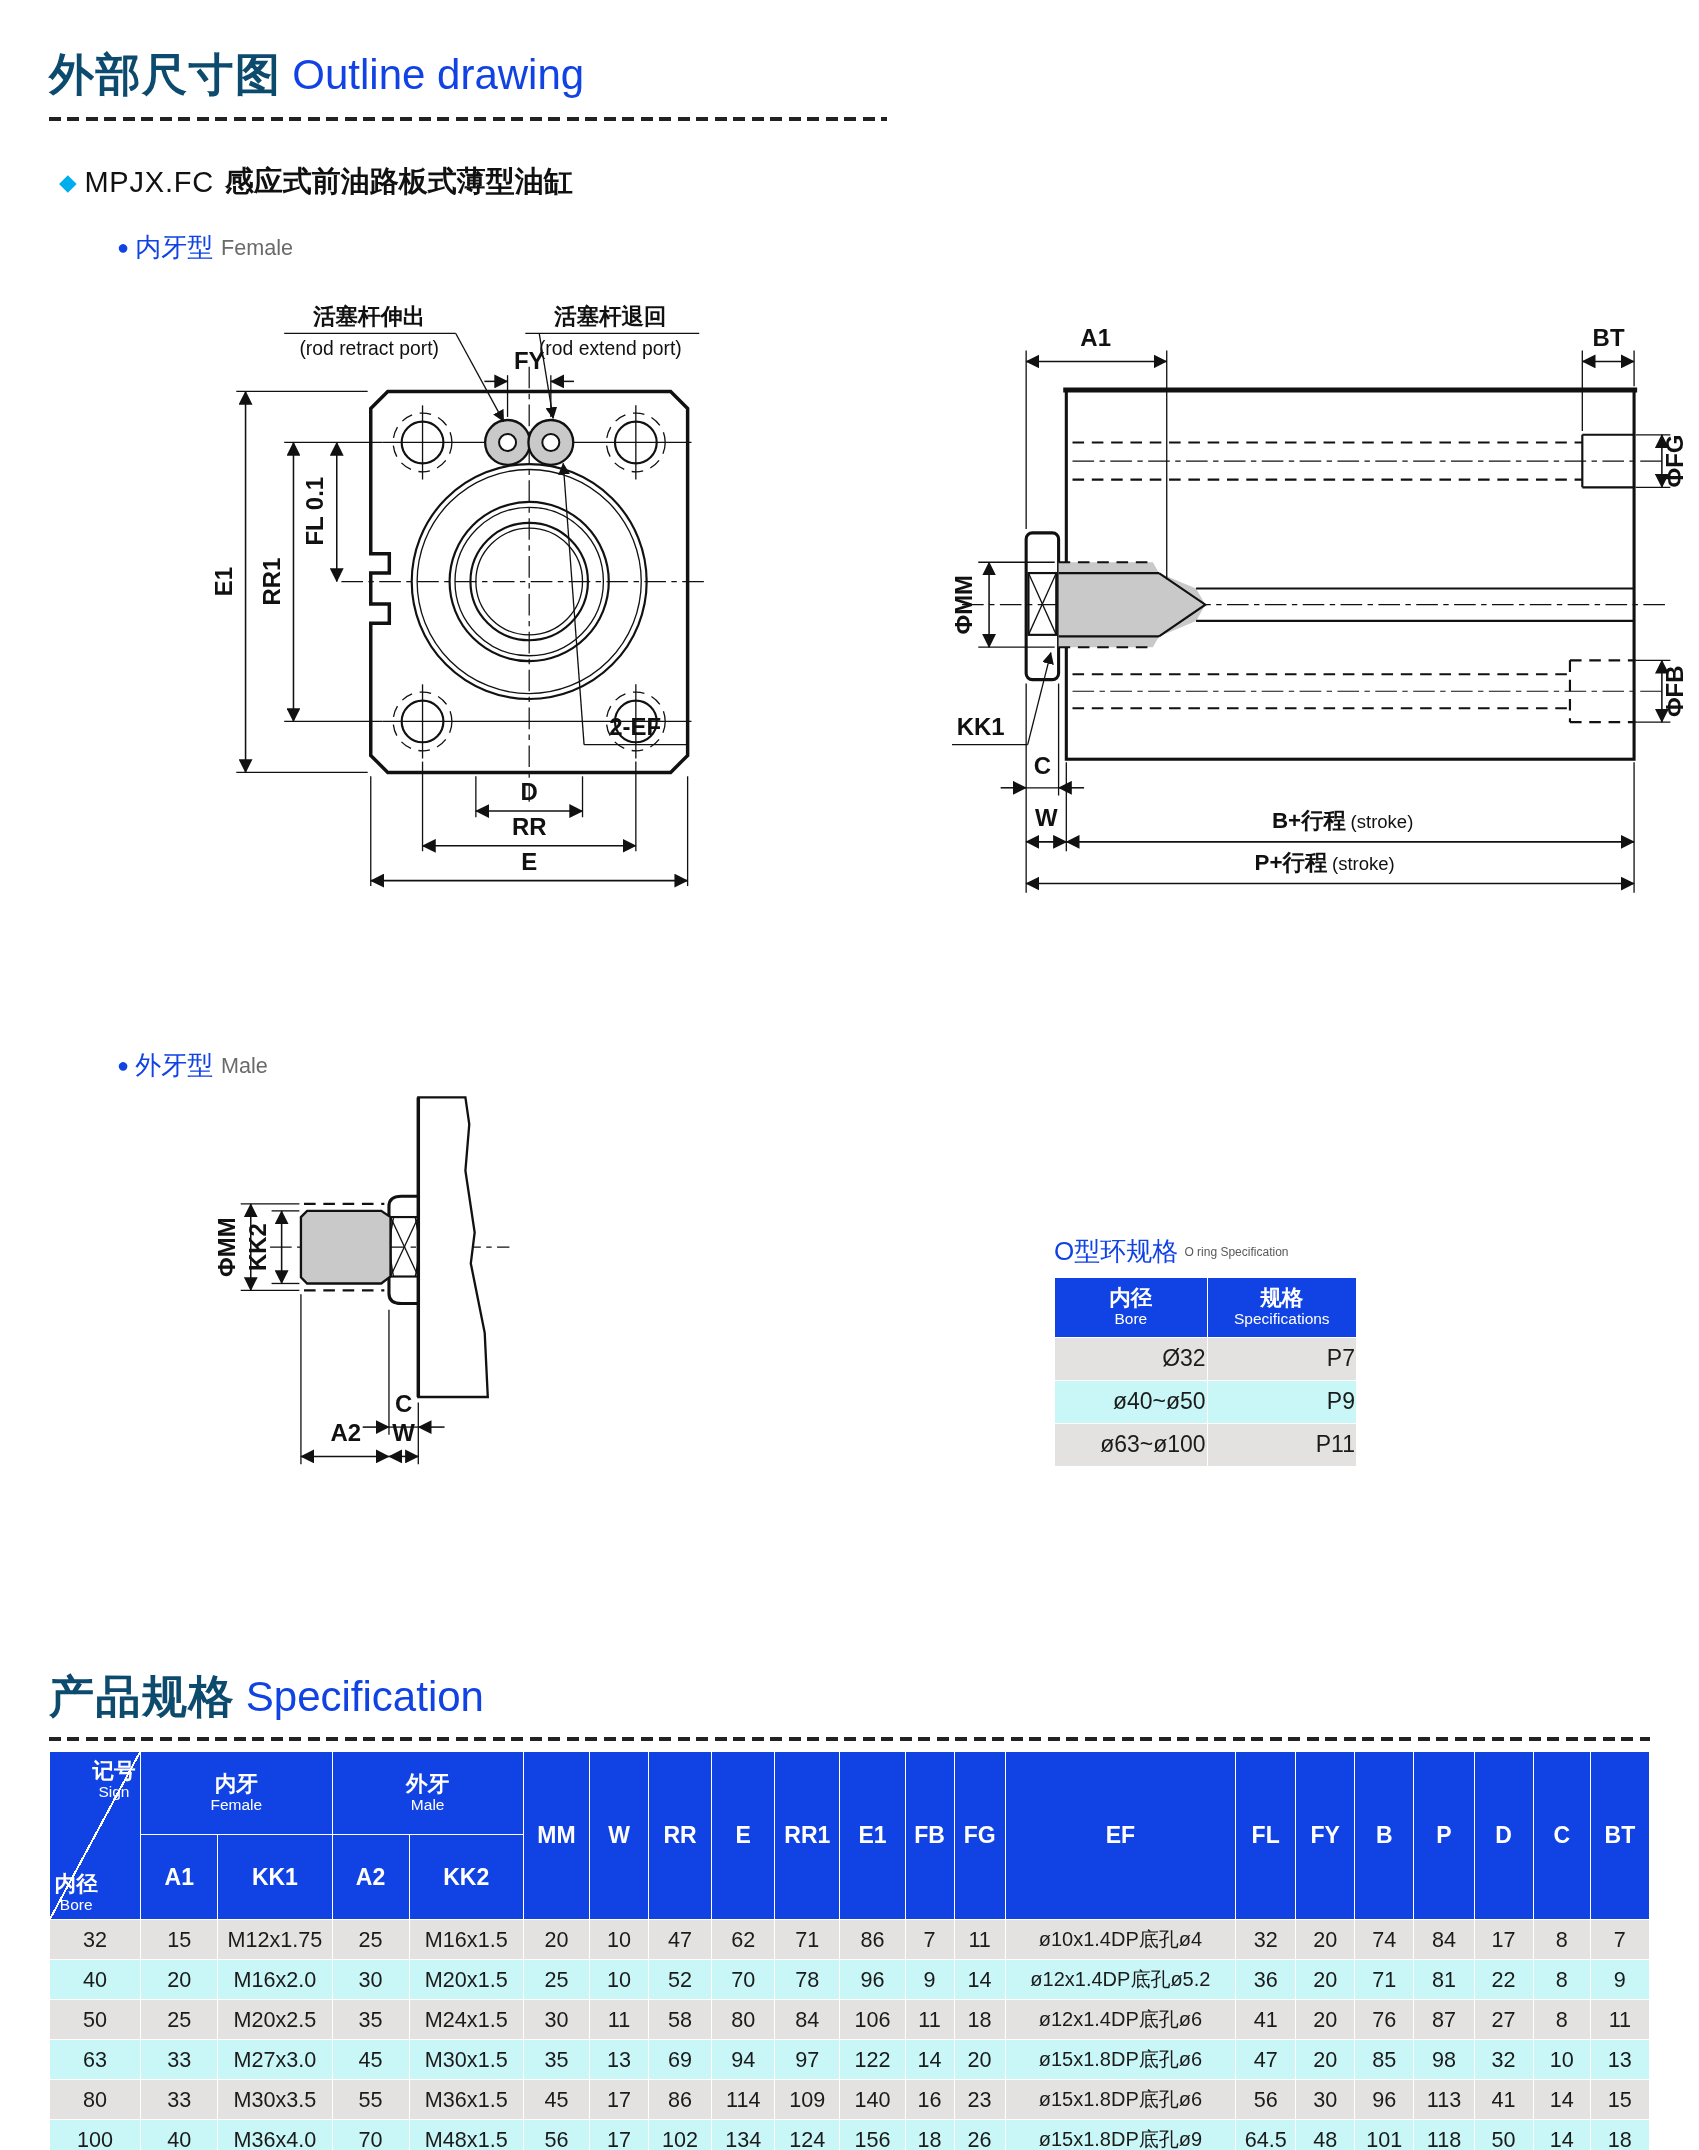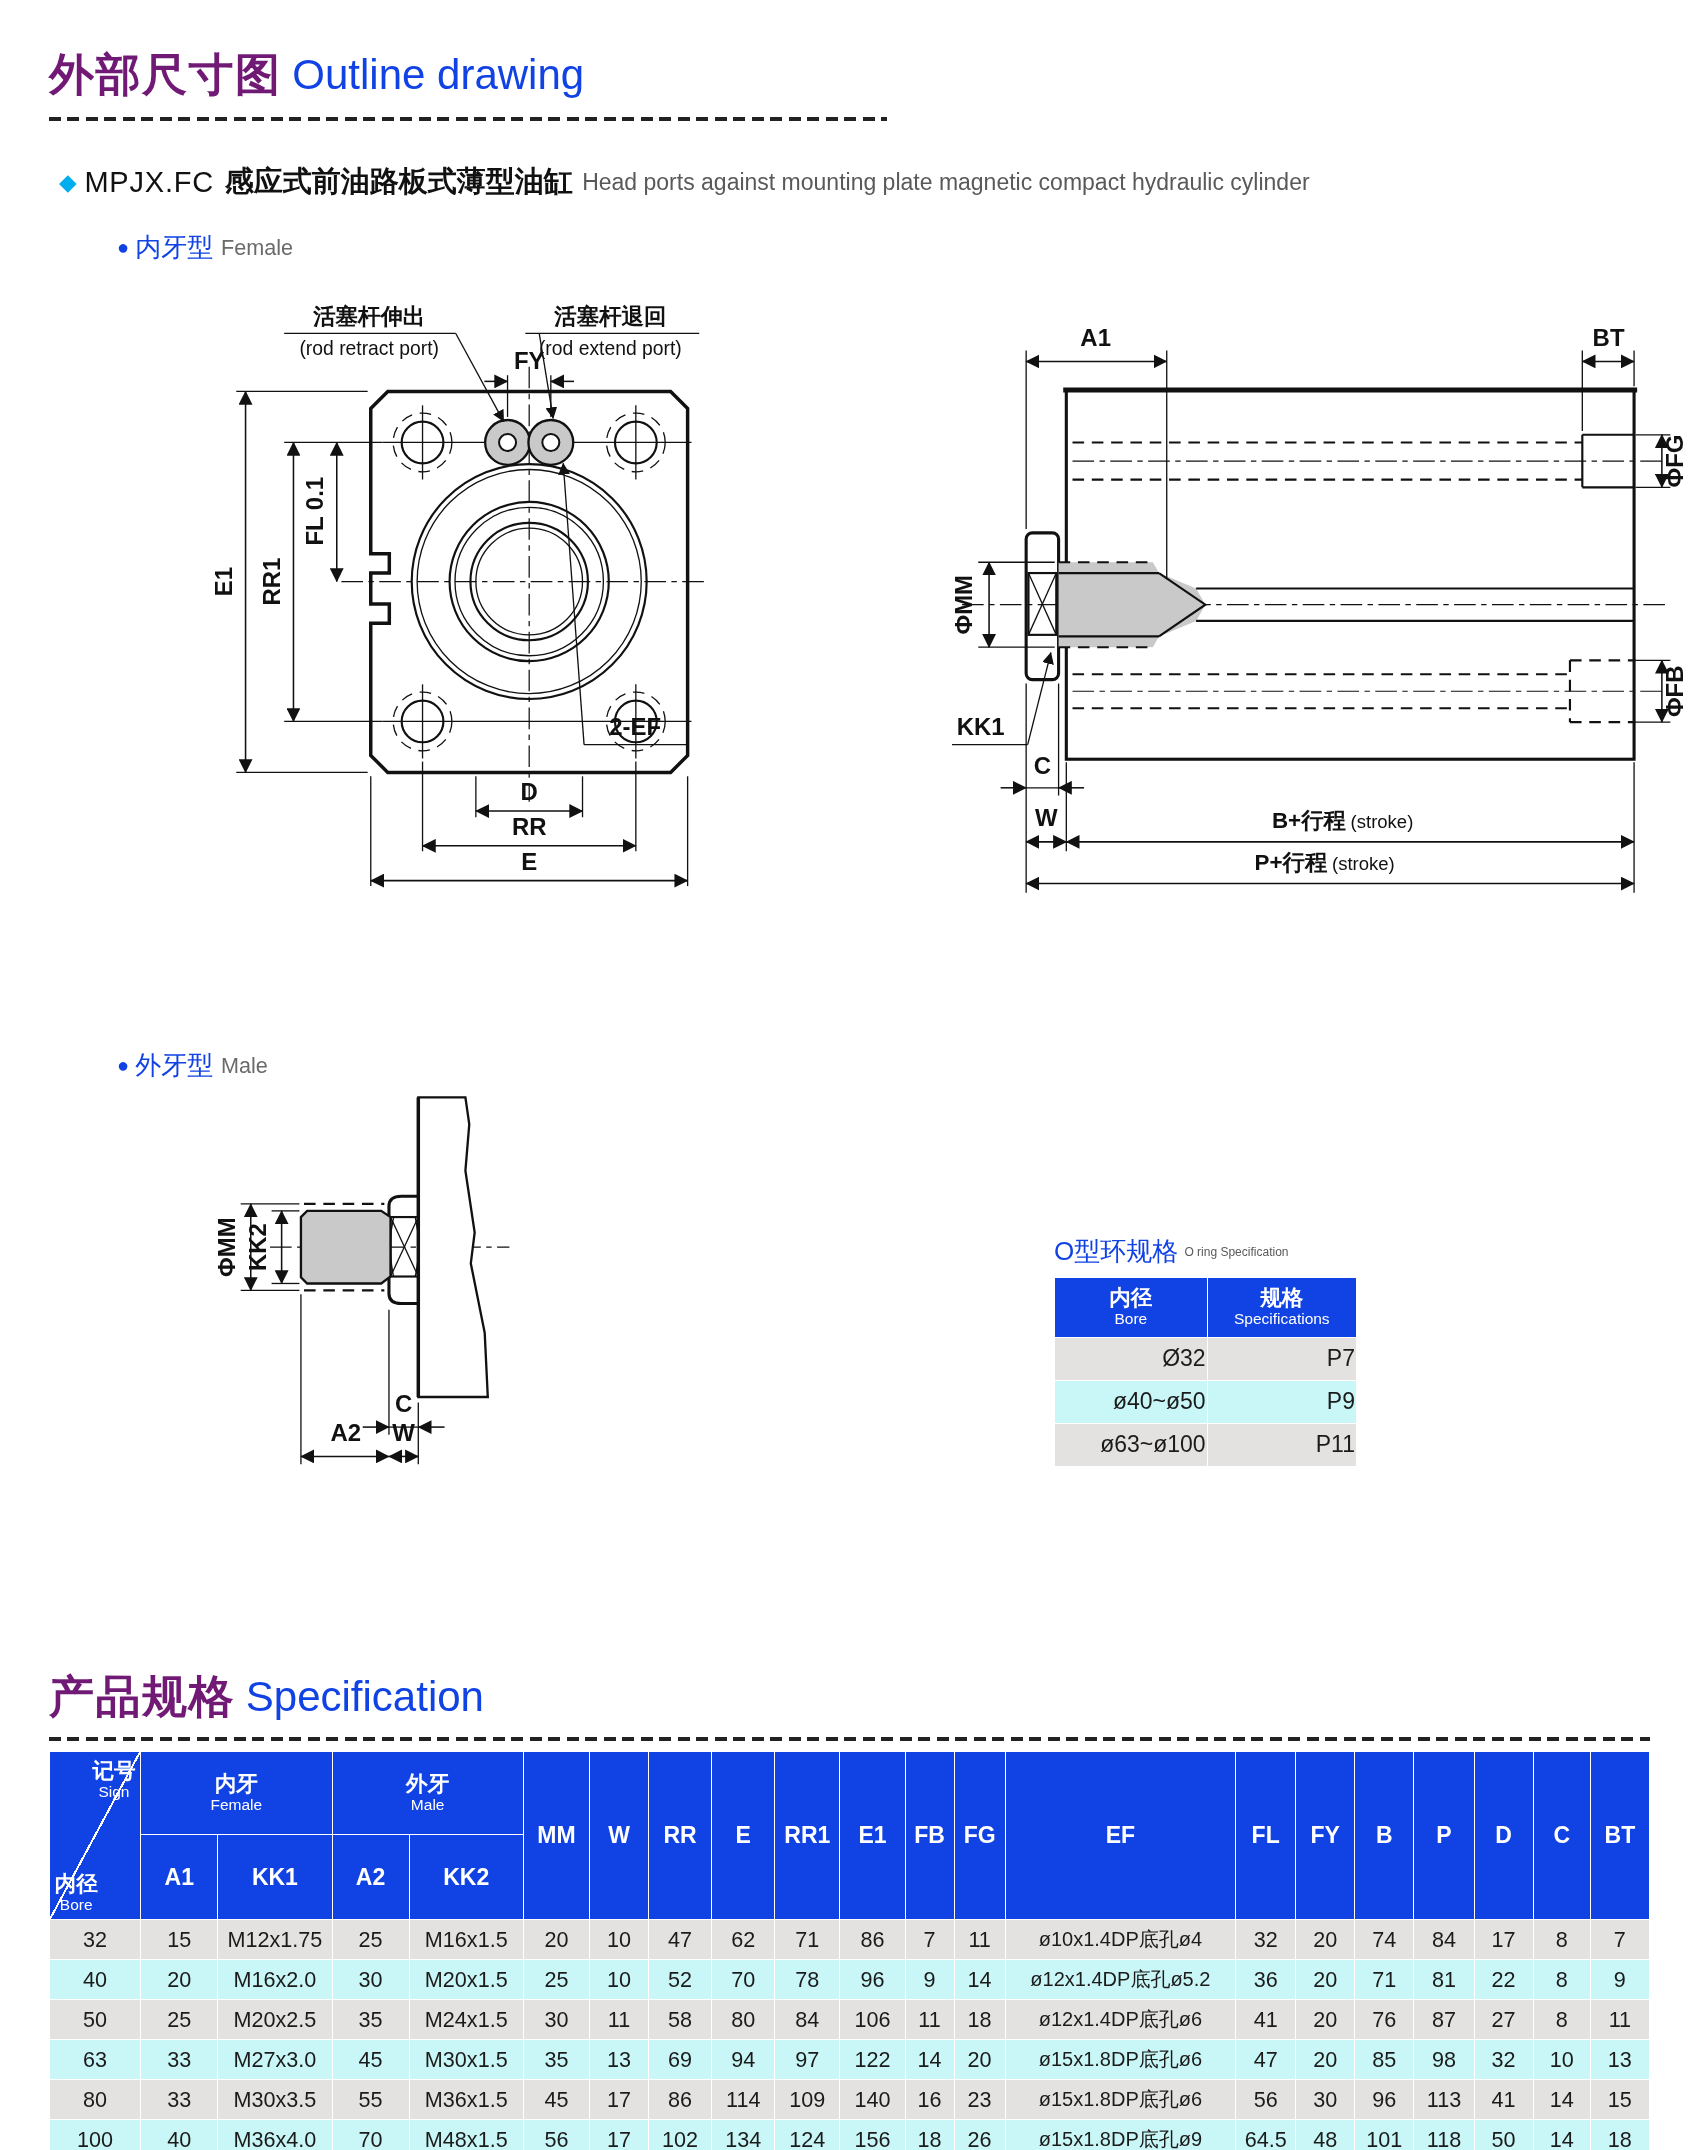--- a/index.html
+++ b/index.html
@@ -1,20 +1,20 @@
 <!DOCTYPE html>
 <html style="font-size:12.4px"><head>
 <meta charset="utf-8">
 <style>
   html,body{margin:0;padding:0;background:#fff;}
   #page{position:relative;width:1700px;height:2151px;background:#fff;overflow:hidden;
         font-family:"Liberation Sans","DejaVu Sans",sans-serif;color:#111;}
   .abs{position:absolute;}
   
-  .h1-zh{font-size:45px;font-weight:bold;color:#701a75;letter-spacing:1.5px;}
+  .h1-zh{font-size:45px;font-weight:bold;color:#0c4a6e;letter-spacing:1.5px;}
   .h1-en{font-size:42px;color:#1143e4;margin-left:10.8px;}
   .dashline{height:3.9px;background:repeating-linear-gradient(90deg,#222 0 11.6px,transparent 11.6px 18.5px);}
   .sub-dia{color:#00aeef;font-size:23px;margin-right:7.7px;}
   .sub-model{font-size:29px;color:#111;letter-spacing:0.8px;}
   .sub-zh{font-size:29px;font-weight:bold;color:#111;margin-left:10.8px;}
   .sub-en{font-size:23px;color:#595959;margin-left:9.3px;}
   .bullet{color:#1143e4;font-size:20px;margin-right:6.2px;}
   .sec-zh{font-size:26px;color:#1143e4;}
   .sec-en{font-size:21.6px;color:#6a6a6a;margin-left:7.7px;}
   .row-flex{display:flex;align-items:center;}
@@ -67,21 +67,20 @@
   <div class="abs row-flex" style="left:49px;top:45px;">
     <span class="h1-zh">外部尺寸图</span>
     <span class="h1-en">Outline drawing</span>
   </div>
   <div class="abs dashline" style="left:49px;top:117px;width:838px;"></div>
 
   <div class="abs row-flex" style="left:59px;top:162px;">
     <span class="sub-dia">◆</span>
     <span class="sub-model">MPJX.FC</span>
     <span class="sub-zh">感应式前油路板式薄型油缸</span>
-    <span class="sub-en">Head ports against mounting plate magnetic compact hydraulic cylinder</span>
   </div>
 
   <div class="abs row-flex" style="left:117px;top:230px;">
     <span class="bullet">●</span>
     <span class="sec-zh">内牙型</span>
     <span class="sec-en">Female</span>
   </div>
 
   <svg class="abs" style="left:193px;top:301px;" width="541" height="626" viewBox="0 0 700 810">
     <defs>

